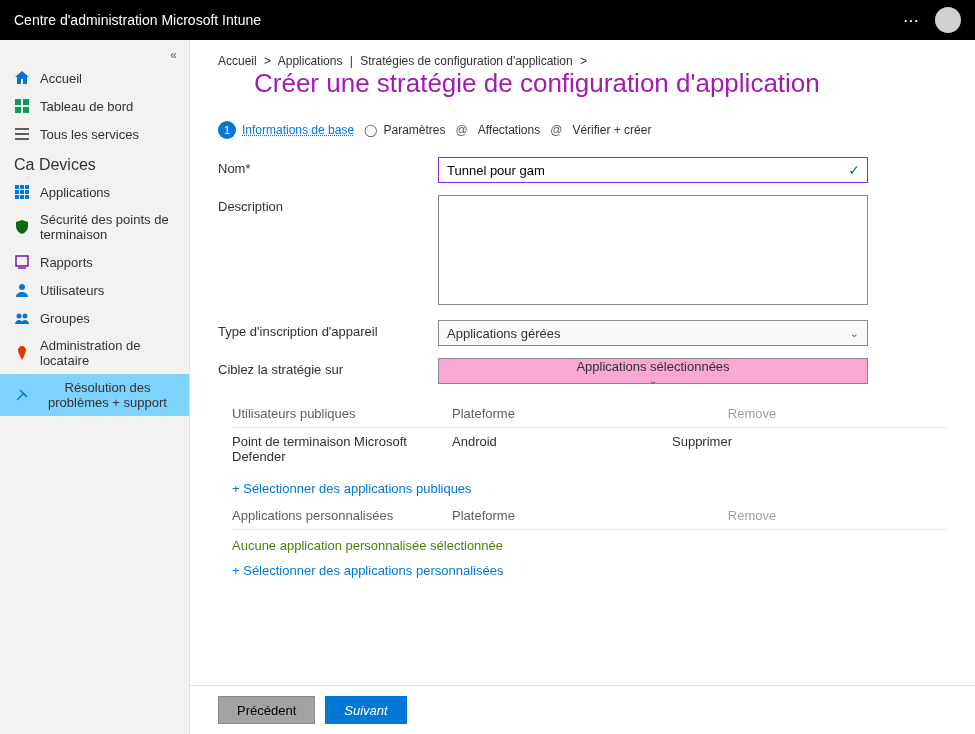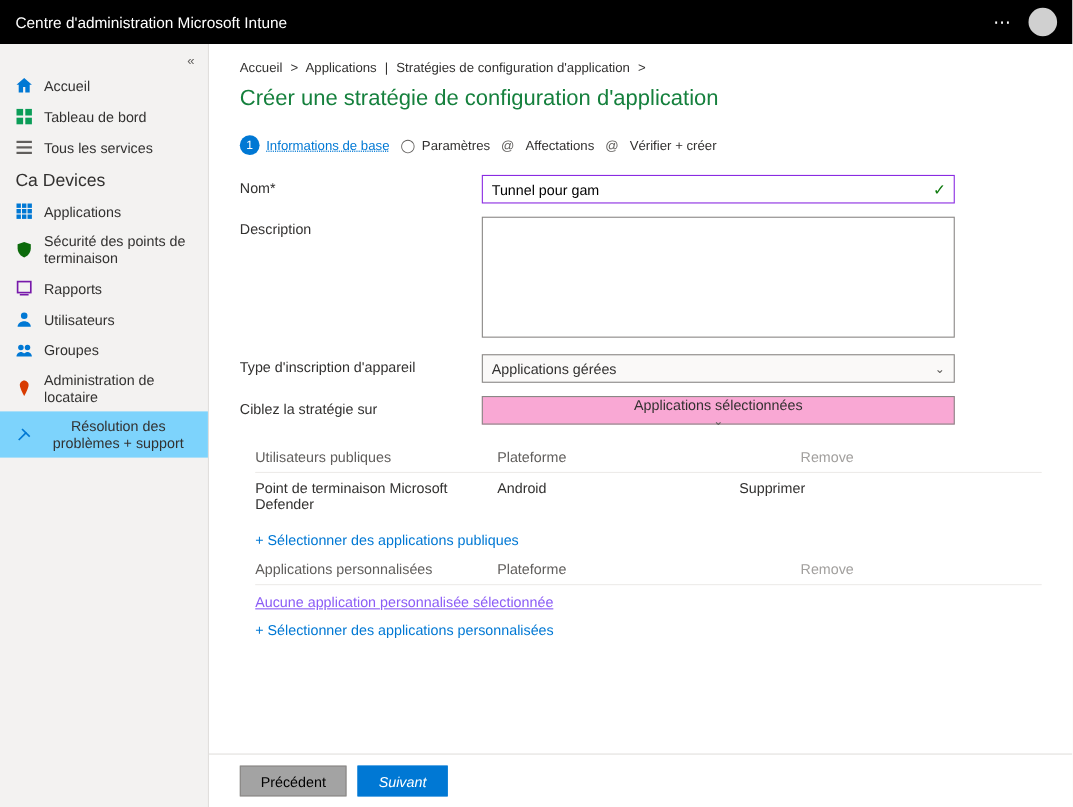--- a/index.html
+++ b/index.html
@@ -76,28 +76,28 @@
       overflow: hidden;
     }
     .content-inner {
       padding: 14px 28px 0 28px;
       flex: 1;
       overflow: auto;
     }
     .breadcrumb {
       font-size: 12px;
       color: #323130;
-      margin-bottom: 10px;
     }
     .breadcrumb span { margin-right: 4px; }
     .page-title {
-      font-size: 20px;
+      font-size: 26px;
       font-weight: 400;
       margin-bottom: 22px;
-      color: #15803d;
+      color: #a21caf;
+      margin-left: 36px;
     }
     .steps {
       display: flex;
       align-items: center;
       gap: 10px;
       font-size: 12px;
       margin-bottom: 18px;
       color: #323130;
     }
     .step { display: flex; align-items: center; gap: 6px; }
@@ -151,21 +151,21 @@
     .col-b { width: 220px; }
     .col-c { width: 160px; }
     .remove-head { color: #a19f9d; text-align: center; }
     .add-link {
       color: #0078d4;
       font-size: 13px;
       margin: 10px 0 6px 14px;
       cursor: pointer;
     }
     .add-link::before { content: "+ "; }
-    .empty-state { font-size: 13px; color: #8b5cf6; margin: 8px 0 6px 14px; text-decoration: underline; }
+    .empty-state { font-size: 13px; color: #4d7c0f; margin: 8px 0 6px 14px; }
 
     .footer {
       border-top: 1px solid #e1dfdd;
       padding: 10px 28px;
       display: flex;
       gap: 10px;
       background: #ffffff;
     }
     .btn {
       height: 28px;

